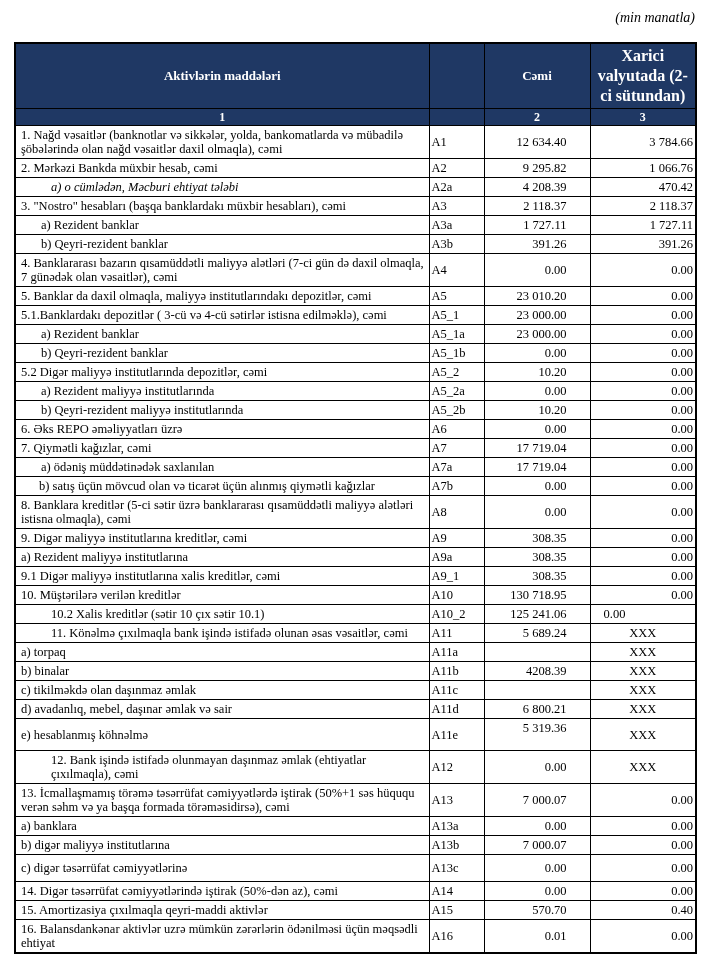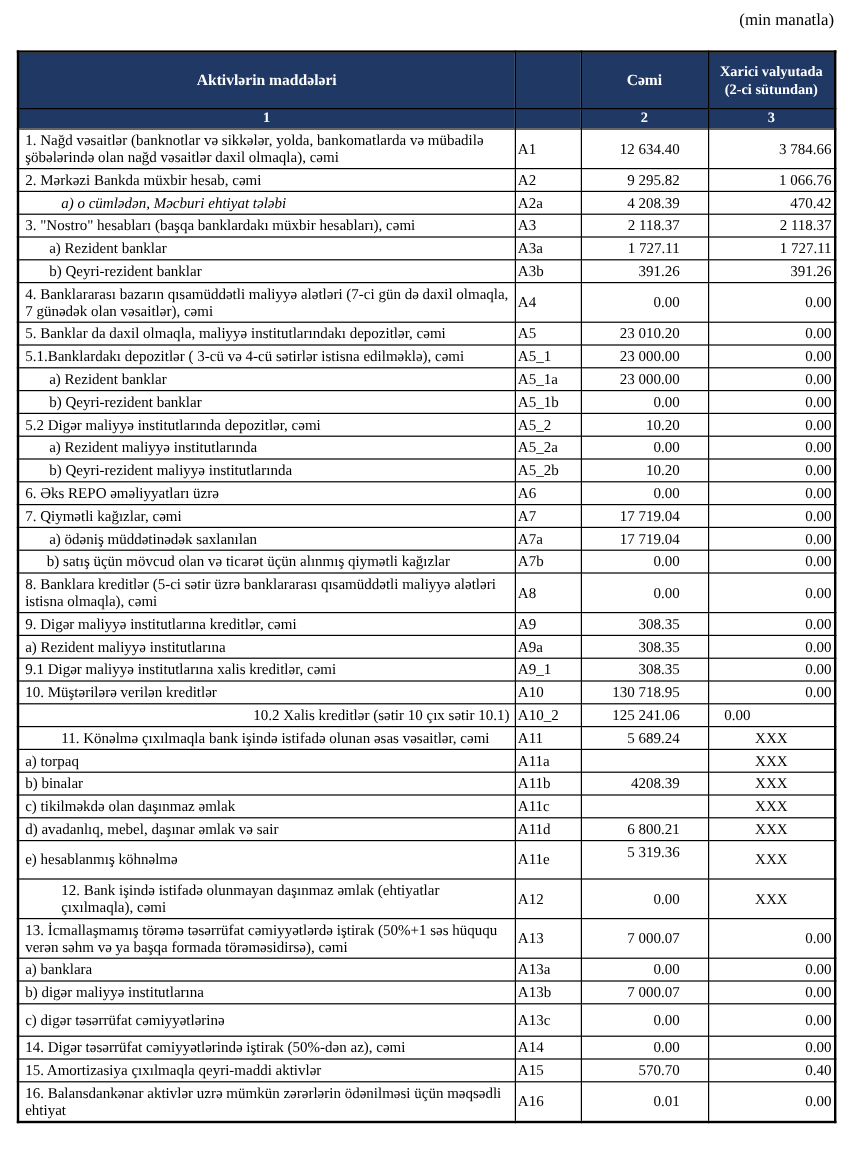--- a/index.html
+++ b/index.html
@@ -6,21 +6,21 @@
   html, body { margin: 0; padding: 0; }
   body {
     width: 709px; height: 962px;
     background: #ffffff;
     font-family: "Liberation Serif", serif;
     color: #000000;
   }
   .page { position: relative; width: 709px; height: 962px; overflow: hidden; }
   .unit-note {
     position: absolute; top: 10px; right: 14px;
-    font-size: 14px;
+    font-style: italic; font-size: 14px;
   }
   table.report {
     position: absolute; top: 42px; left: 14px;
     width: 681px;
     border-collapse: collapse;
     table-layout: fixed;
     border: 2px solid #000;
   }
   col.w-desc { width: 414px; }
   col.w-code { width: 55px; }
@@ -28,21 +28,21 @@
   col.w-foreign { width: 106px; }
   th, td { border: 1px solid #000; overflow: hidden; }
   thead th {
     background: var(--header-bg, #1f3864);
     color: var(--header-fg, #ffffff);
     font-weight: bold;
     text-align: center;
     vertical-align: middle;
   }
   tr.h-main th { height: 47px; font-size: 13px; padding: 2px 3px; line-height: 1.2; }
-  tr.h-main th.h-foreign { font-size: 12px; line-height: 1.25; }
+  tr.h-main th.h-foreign { font-size: 16px; line-height: 1.25; }
   tr.h-num th { height: 17px; font-size: 12px; padding: 0 2px; }
   tbody tr { height: 18px; }
   tbody td {
     font-size: 12.5px;
     line-height: 14px;
     padding: 2px 2px;
     vertical-align: middle;
   }
   td.c-desc { padding-left: 5px; padding-right: 4px; text-align: left; }
   td.c-code { text-align: left; }
@@ -214,21 +214,21 @@
           <td class="c-total">308.35</td>
           <td class="c-foreign">0.00</td>
         </tr>
         <tr>
           <td class="c-desc">10. Müştərilərə verilən kreditlər</td>
           <td class="c-code">A10</td>
           <td class="c-total">130 718.95</td>
           <td class="c-foreign">0.00</td>
         </tr>
         <tr>
-          <td class="c-desc" style="padding-left: 35px; text-align: right;">10.2 Xalis kreditlər (sətir 10 çıx sətir 10.1)</td>
+          <td class="c-desc" style="padding-left: 35px;">10.2 Xalis kreditlər (sətir 10 çıx sətir 10.1)</td>
           <td class="c-code">A10_2</td>
           <td class="c-total">125 241.06</td>
           <td class="c-foreign al-left">0.00</td>
         </tr>
         <tr>
           <td class="c-desc" style="padding-left: 35px;">11. Könəlmə çıxılmaqla bank işində istifadə olunan əsas vəsaitlər, cəmi</td>
           <td class="c-code">A11</td>
           <td class="c-total">5 689.24</td>
           <td class="c-foreign al-center">XXX</td>
         </tr>

